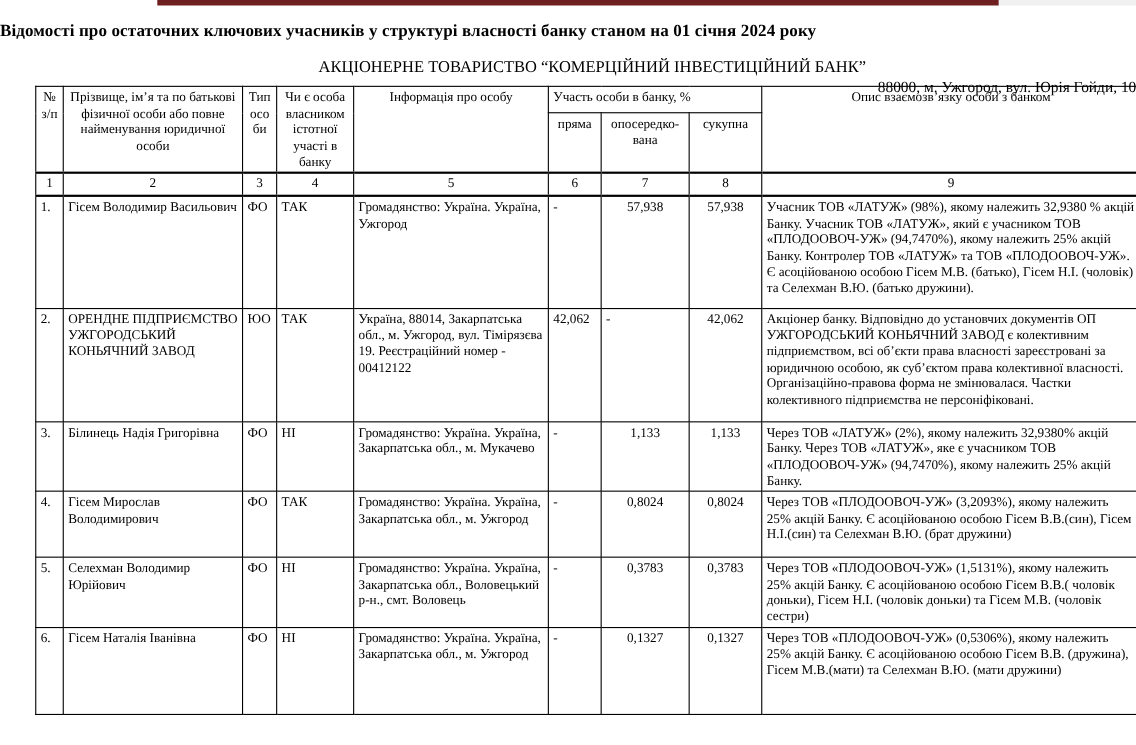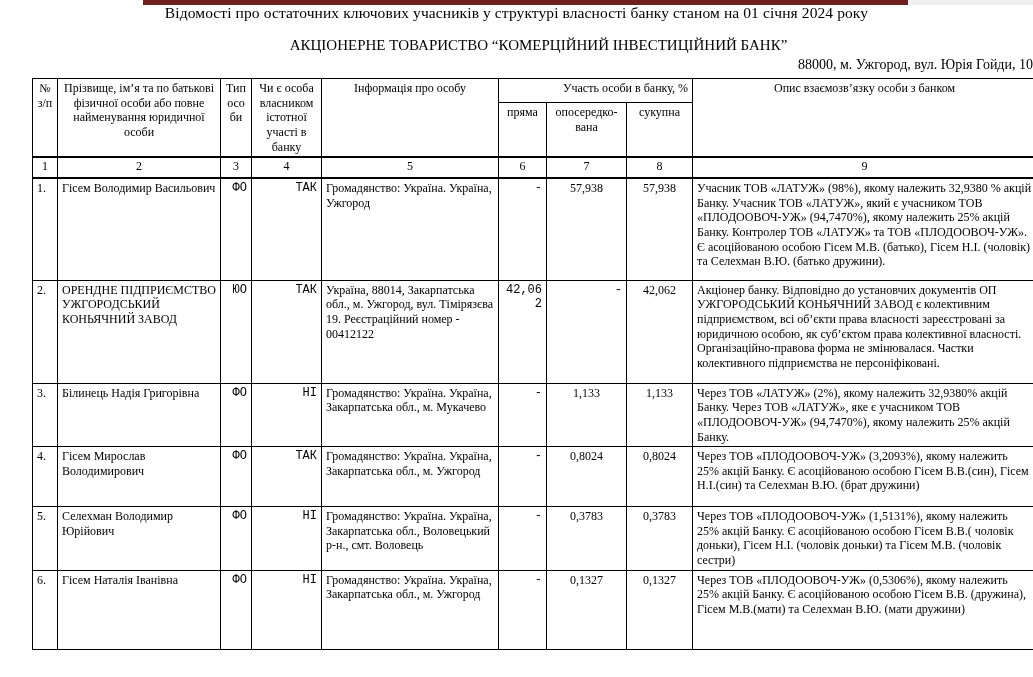--- a/index.html
+++ b/index.html
@@ -15,23 +15,22 @@
     position: absolute; top: 0; left: 143px;
     width: 765px; height: 5px;
     background: #6e1f1f;
   }
   .top-bar-fade {
     position: absolute; top: 0; left: 908px;
     width: 125px; height: 5px;
     background: #f0f0f0;
   }
   .doc-title {
-    margin-top: 4px;
-    text-align: center;
-    font-weight: normal;
+    margin-top: 20px;
+    font-weight: bold;
     font-size: 15.5px;
     letter-spacing: 0.1px;
   }
   .bank-name {
     margin-top: 15px;
     text-align: center;
     font-size: 15px;
     padding-left: 44px;
   }
   .bank-address {
@@ -49,30 +48,30 @@
     line-height: 1.22;
   }
   table.ownership td, table.ownership th {
     border: 1px solid #000;
     vertical-align: top;
     padding: 2px 4px 2px 4px;
     font-weight: normal;
     word-wrap: break-word;
   }
   th.hdr { text-align: center; padding-top: 3px; }
-  th.hdr-group { text-align: right; vertical-align: middle; height: 24px; }
+  th.hdr-group { text-align: left; vertical-align: middle; height: 24px; }
   tr.numrow td {
     text-align: center;
     border-top: 2px solid #000;
     border-bottom: 2px solid #000;
     height: 21px;
     padding: 1px 2px;
   }
   td.c-num { text-align: left; padding-left: 5px; }
-  td.c-center { text-align: right; font-family: Liberation Mono, monospace; }
+  td.c-center { text-align: left; }
   td.c-right { text-align: center; padding-right: 12px; }
   tr.r1 td { height: 102px; }
   tr.r2 td { height: 103px; }
   tr.r3 td { height: 60px; }
   tr.r4 td { height: 60px; }
   tr.r5 td { height: 58px; }
   tr.r6 td { height: 79px; }
 </style>
 </head>
 <body>

